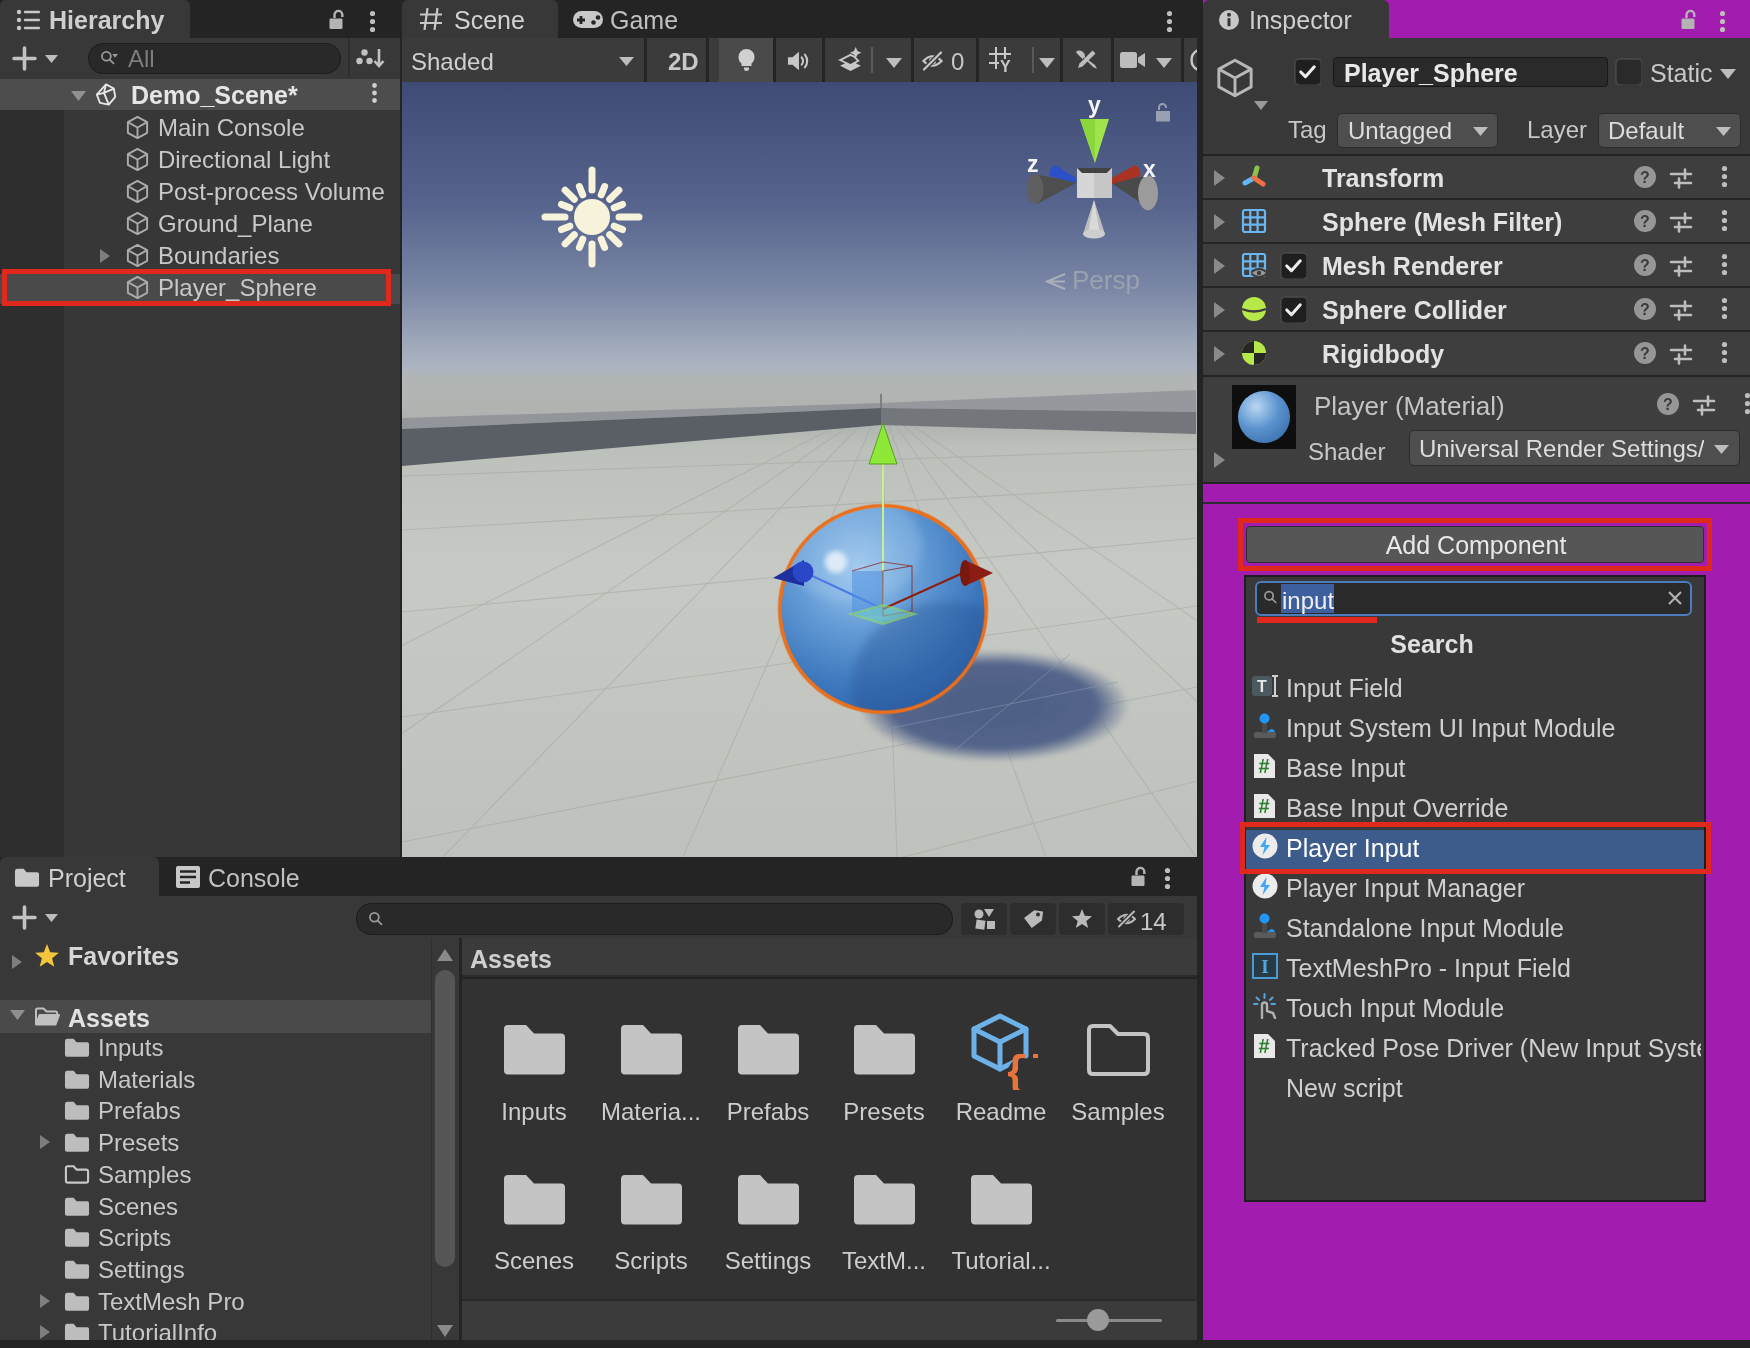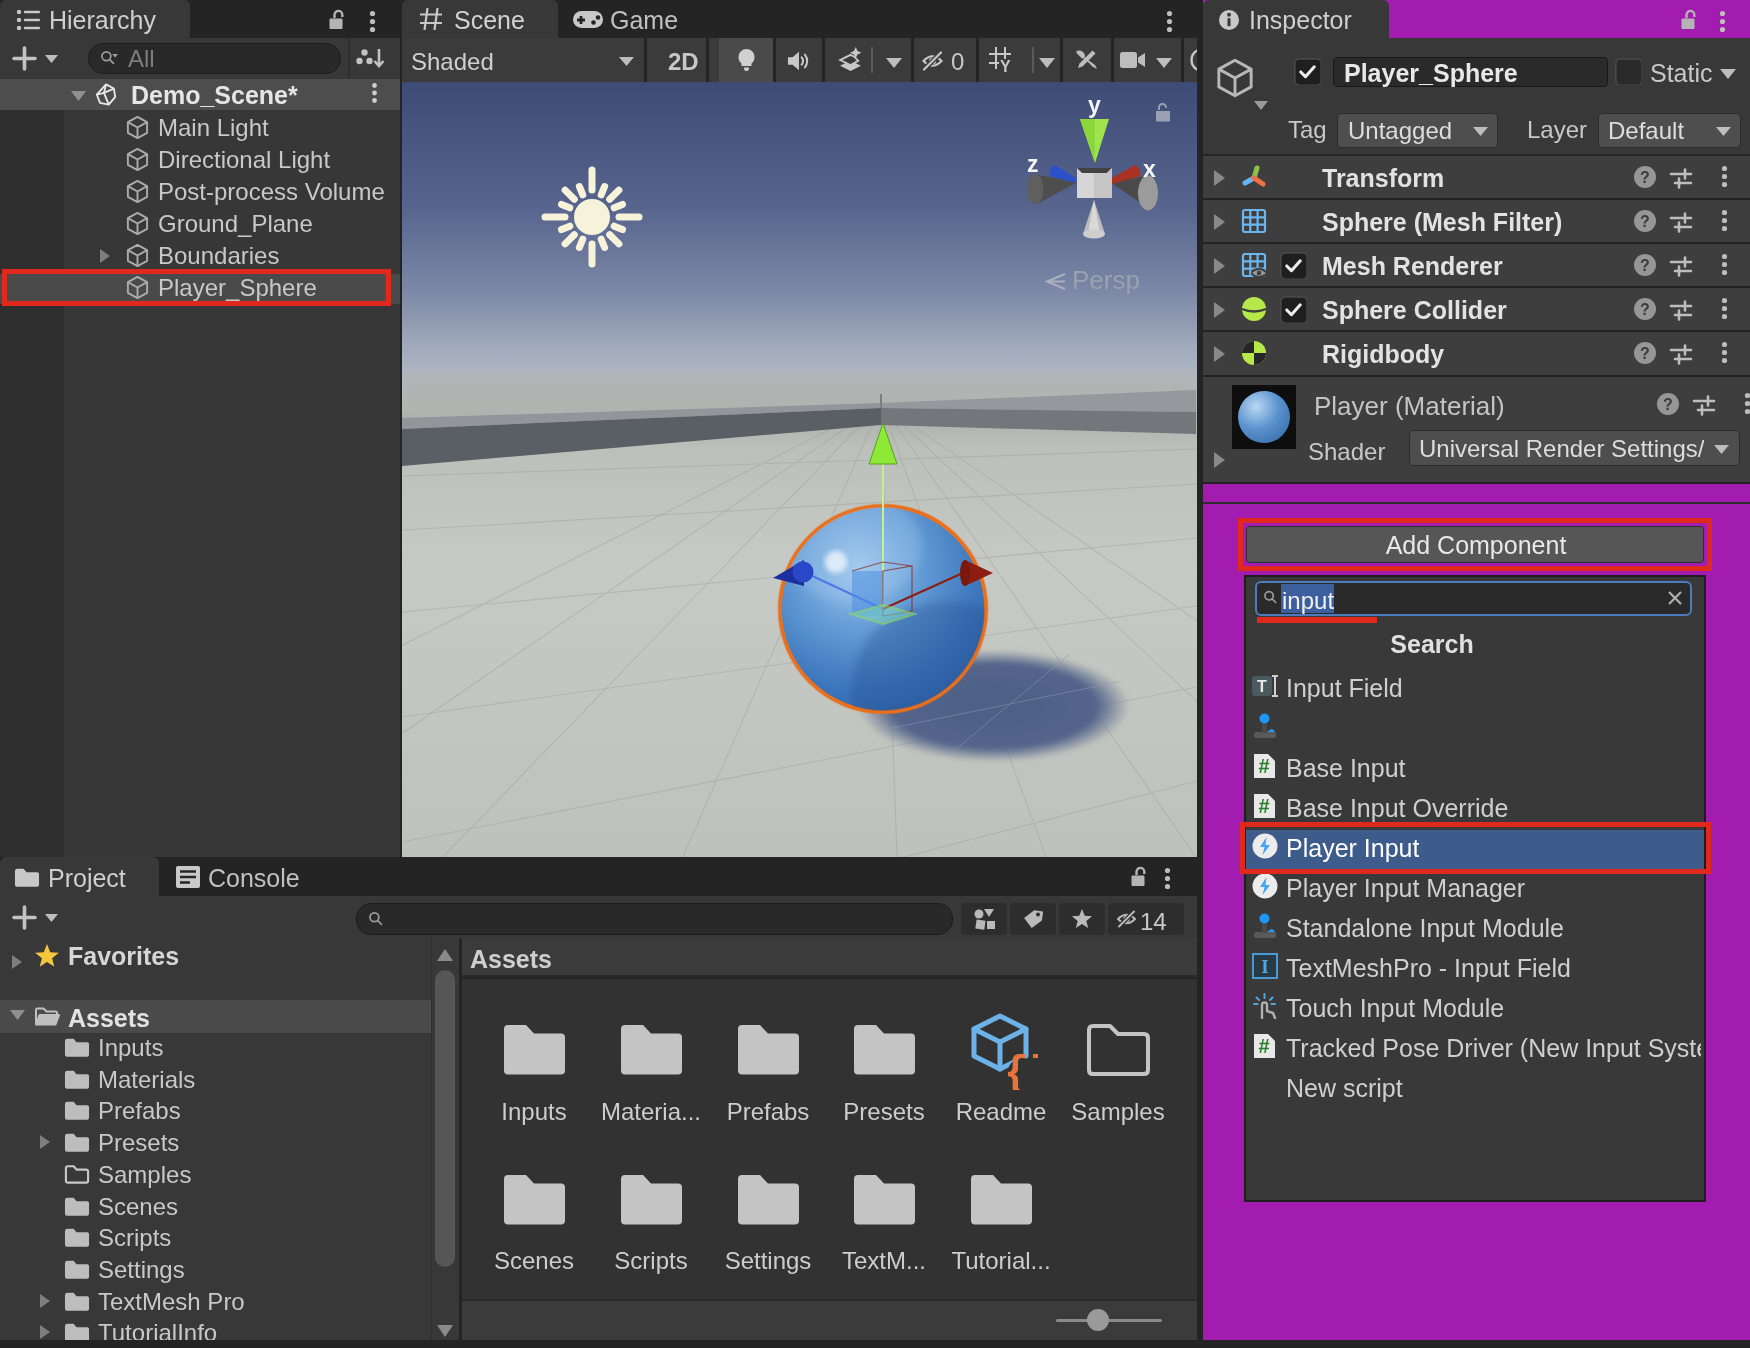--- a/index.html
+++ b/index.html
@@ -10,21 +10,21 @@
     <svg class="a" style="left:16px;top:9px;" width="24" height="22" viewBox="0 0 24 22">
       <g stroke="#c8c8c8" stroke-width="2.4" stroke-linecap="round">
         <path d="M9 3 H23 M9 11 H23 M9 19 H23"></path>
       </g>
       <g fill="#c8c8c8">
         <circle cx="3" cy="3" r="2.2"></circle>
         <circle cx="3" cy="11" r="2.2"></circle>
         <circle cx="3" cy="19" r="2.2"></circle>
       </g>
     </svg>
-    <div class="a" style="left:49px;top:6px;font-size:25px;color:#cfcfcf;white-space:nowrap;">Hierarchy</div>
+    <div class="a" style="left:49px;top:6px;font-size:25px;color:#cfcfcf;white-space:nowrap;font-weight:bold;">Hierarchy</div>
     <svg class="a" style="left:328px;top:9px;" width="19" height="21" viewBox="0 0 18 21">
       <rect x="1" y="9.5" width="13" height="10.5" rx="1.2" fill="#b4b4b4"></rect>
       <path d="M6 9 V5.8 a3.9 3.9 0 0 1 7.8 0 V8" stroke="#b4b4b4" stroke-width="2.4" fill="none"></path>
     </svg>
     <svg class="a" style="left:368px;top:10px;" width="9" height="24" viewBox="0 0 8 24">
       <circle cx="4" cy="3.5" r="2.6" fill="#bdbdbd"></circle>
       <circle cx="4" cy="11.5" r="2.6" fill="#bdbdbd"></circle>
       <circle cx="4" cy="19.5" r="2.6" fill="#bdbdbd"></circle>
     </svg>
     <div class="a" style="left:0;top:38px;width:400px;height:40px;background:#383838"></div>
@@ -72,21 +72,21 @@
       <circle cx="4" cy="11.0" r="2.4" fill="#cfcfcf"></circle>
       <circle cx="4" cy="18.5" r="2.4" fill="#cfcfcf"></circle>
     </svg>
     <div class="a" style="left:0;top:274px;width:400px;height:30px;background:#4a4a4a"></div>
     <svg class="a" style="left:125px;top:115px;" width="25" height="25" viewBox="0 0 26 26">
       <g fill="none" stroke="#ababab" stroke-width="2.0" stroke-linejoin="round">
         <path d="M13 2 L23 7.5 L23 18.5 L13 24 L3 18.5 L3 7.5 Z"></path>
         <path d="M3 7.5 L13 13 L23 7.5 M13 13 L13 24"></path>
       </g>
     </svg>
-    <div class="a" style="left:158px;top:114px;font-size:24px;color:#c8c8c8;white-space:nowrap;">Main Light</div>
+    <div class="a" style="left:158px;top:114px;font-size:24px;color:#c8c8c8;white-space:nowrap;">Main Console</div>
     <svg class="a" style="left:125px;top:147px;" width="25" height="25" viewBox="0 0 26 26">
       <g fill="none" stroke="#ababab" stroke-width="2.0" stroke-linejoin="round">
         <path d="M13 2 L23 7.5 L23 18.5 L13 24 L3 18.5 L3 7.5 Z"></path>
         <path d="M3 7.5 L13 13 L23 7.5 M13 13 L13 24"></path>
       </g>
     </svg>
     <div class="a" style="left:158px;top:146px;font-size:24px;color:#c8c8c8;white-space:nowrap;">Directional Light</div>
     <svg class="a" style="left:125px;top:179px;" width="25" height="25" viewBox="0 0 26 26">
       <g fill="none" stroke="#ababab" stroke-width="2.0" stroke-linejoin="round">
         <path d="M13 2 L23 7.5 L23 18.5 L13 24 L3 18.5 L3 7.5 Z"></path>
@@ -784,20 +784,21 @@
       <text x="10" y="19" font-size="16" font-weight="bold" fill="#e8e8e8" text-anchor="middle" font-family="Liberation Sans">T</text>
       <path d="M23 3 v20 M20 3 h6 M20 23 h6" stroke="#d0d0d0" stroke-width="2"></path>
     </svg>
     <div class="a" style="left:83px;top:674px;font-size:25px;color:#cfcfcf;white-space:nowrap;max-width:415px;overflow:hidden">Input Field</div>
     <svg class="a" style="left:49px;top:713px;" width="26" height="26" viewBox="0 0 26 26">
       <rect x="2" y="19" width="22" height="6" rx="2" fill="#5a5a5a"></rect>
       <rect x="10" y="8" width="5" height="12" fill="#4a4a4a"></rect>
       <circle cx="12.5" cy="5.5" r="5" fill="#2196f3"></circle>
       <path d="M19 16 a4 4 0 0 1 4 3 h-8 Z" fill="#2196f3"></path>
     </svg>
+    <div class="a" style="left:83px;top:714px;font-size:25px;color:#cfcfcf;white-space:nowrap;max-width:415px;overflow:hidden">Input System UI Input Module</div>
     <svg class="a" style="left:49px;top:753px;" width="25" height="26" viewBox="0 0 25 26">
       <path d="M2 1 h14 l7 7 v17 h-21 Z" fill="#e8e8e8"></path>
       <text x="12" y="20" font-size="20" font-weight="bold" fill="#2a7d2a" text-anchor="middle" font-family="Liberation Sans">#</text>
     </svg>
     <div class="a" style="left:83px;top:754px;font-size:25px;color:#cfcfcf;white-space:nowrap;max-width:415px;overflow:hidden">Base Input</div>
     <svg class="a" style="left:49px;top:793px;" width="25" height="26" viewBox="0 0 25 26">
       <path d="M2 1 h14 l7 7 v17 h-21 Z" fill="#e8e8e8"></path>
       <text x="12" y="20" font-size="20" font-weight="bold" fill="#2a7d2a" text-anchor="middle" font-family="Liberation Sans">#</text>
     </svg>
     <div class="a" style="left:83px;top:794px;font-size:25px;color:#cfcfcf;white-space:nowrap;max-width:415px;overflow:hidden">Base Input Override</div>

